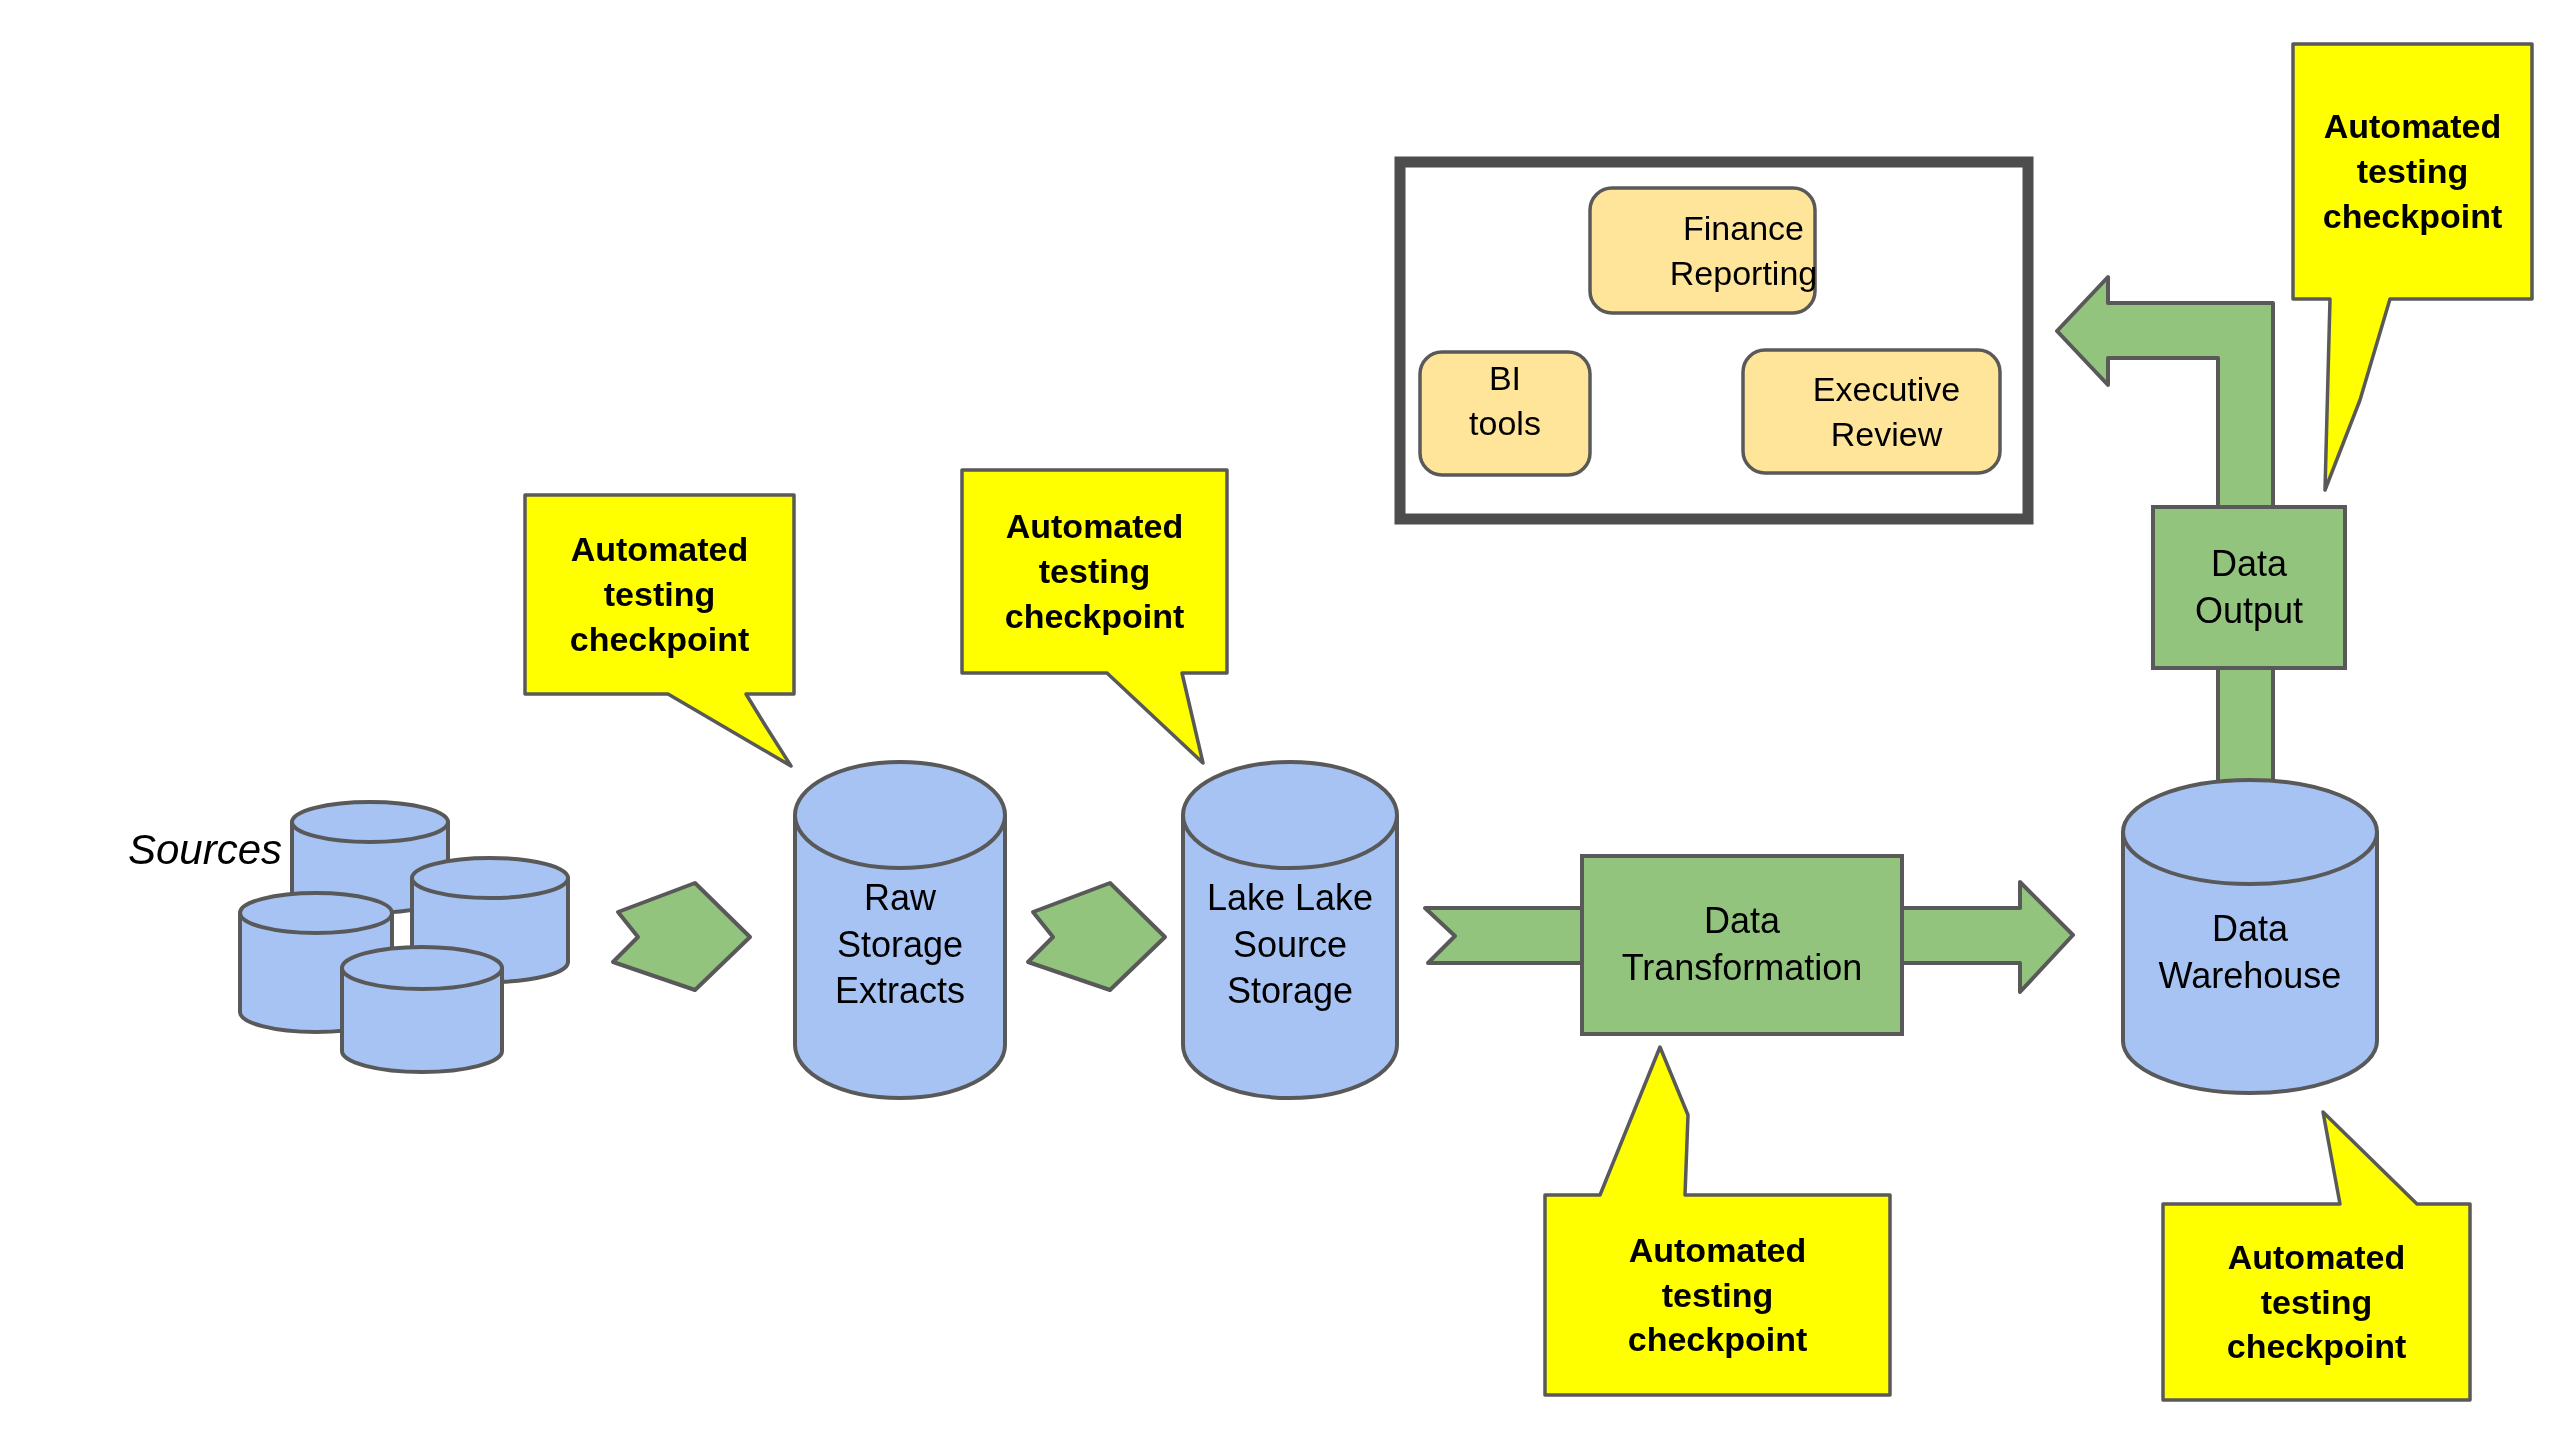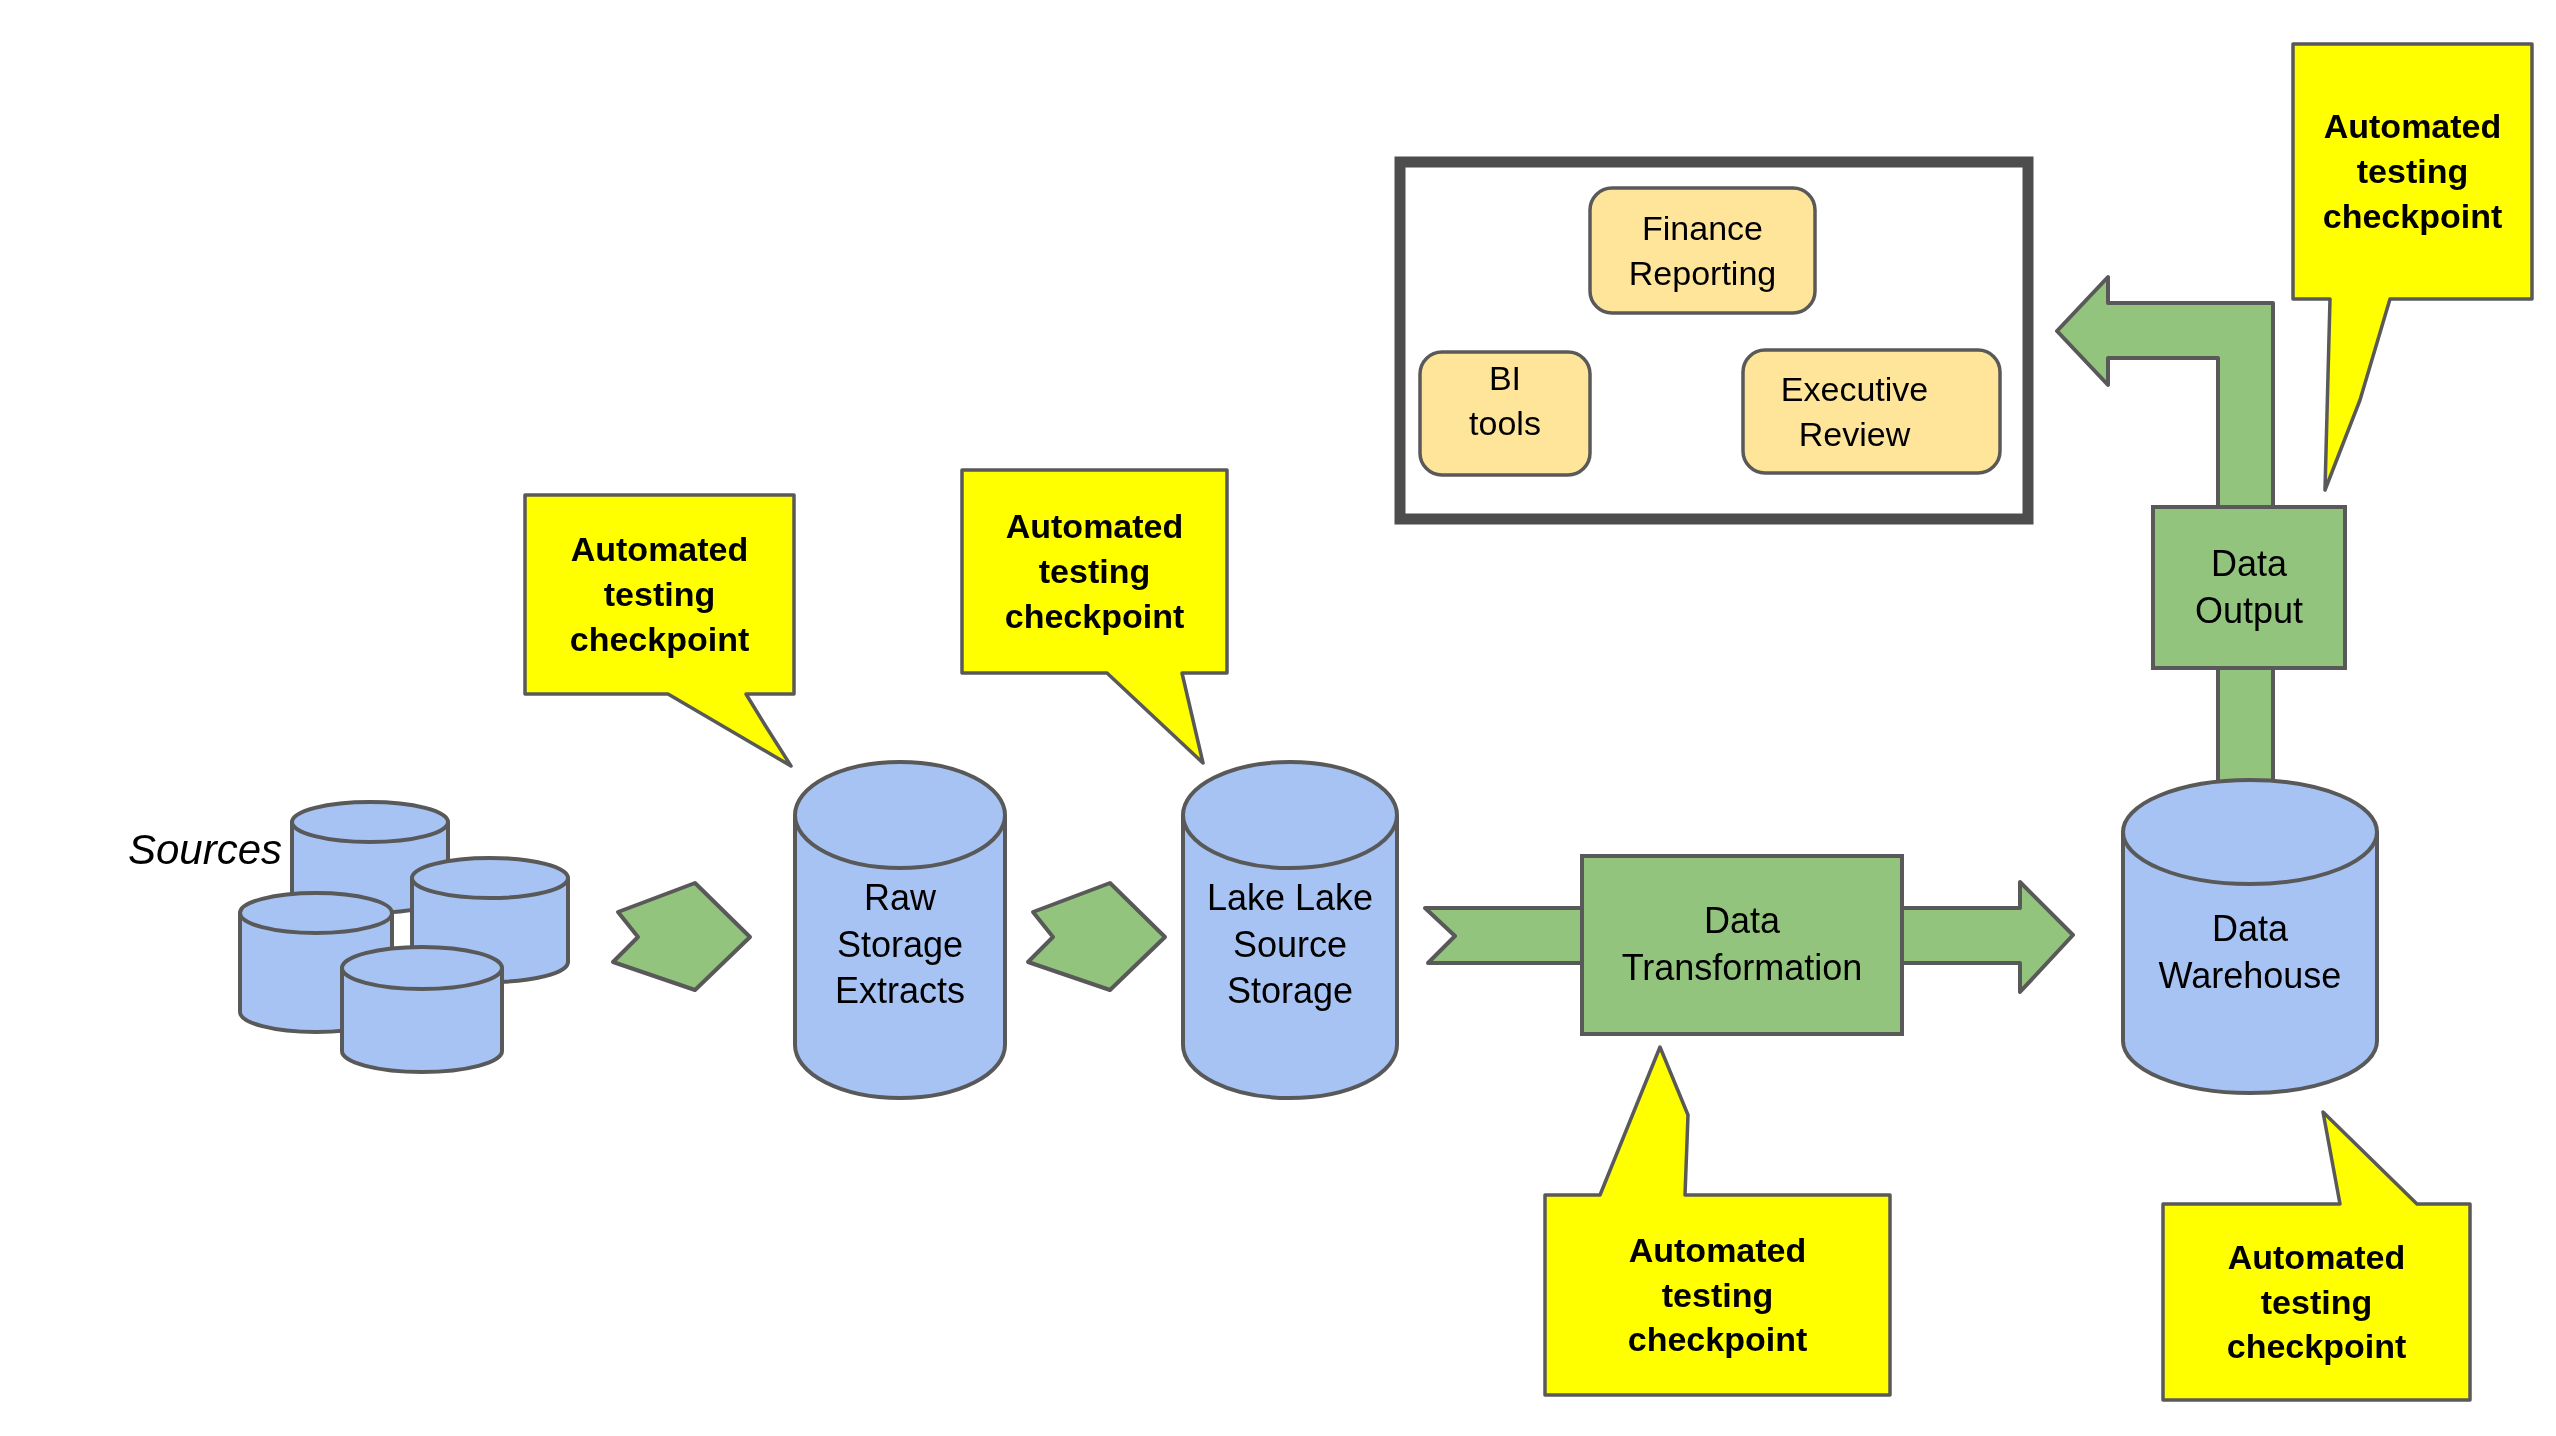--- a/index.html
+++ b/index.html
@@ -102,29 +102,29 @@
   </div>
 
   <div class="lbl node-lbl" style="left:1582px;top:856px;width:320px;height:178px;">
     <span style="width:300px">Data Transformation</span>
   </div>
 
   <div class="lbl node-lbl" style="left:2153px;top:507px;width:192px;height:161px;">
     <span style="width:140px">Data Output</span>
   </div>
 
-  <div class="lbl small-lbl" style="left:1590px;top:188px;width:225px;height:125px;">
+  <div class="lbl small-lbl" style="left:1590px;top:188px;width:225px;height:125px;padding-left:41px;">
     <span style="width:180px">Finance Reporting</span>
   </div>
 
   <div class="lbl small-lbl" style="left:1420px;top:352px;width:170px;height:97px;">
     <span style="width:100px">BI tools</span>
   </div>
 
-  <div class="lbl small-lbl" style="left:1743px;top:350px;width:223px;height:123px;">
+  <div class="lbl small-lbl" style="left:1743px;top:350px;width:223px;height:123px;padding-left:32px;">
     <span style="width:190px">Executive Review</span>
   </div>
 
   <div class="lbl callout-lbl" style="left:525px;top:495px;width:269px;height:199px;">
     <span style="width:215px">Automated testing checkpoint</span>
   </div>
 
   <div class="lbl callout-lbl" style="left:962px;top:470px;width:265px;height:203px;">
     <span style="width:215px">Automated testing checkpoint</span>
   </div>

